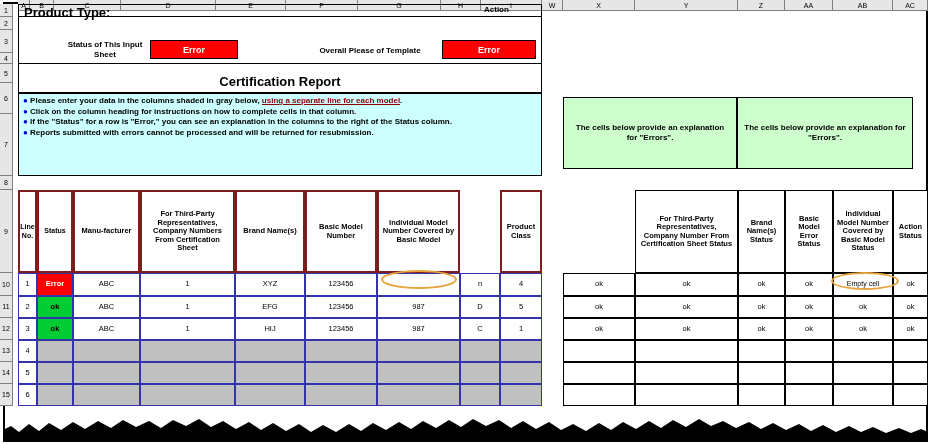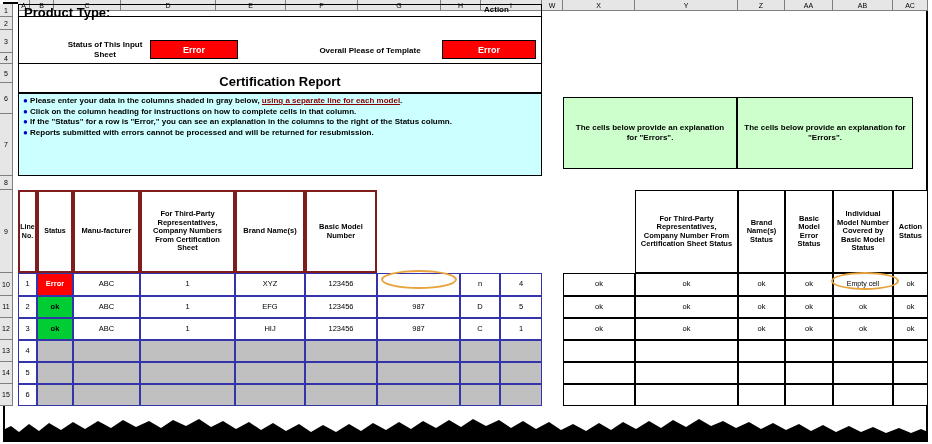--- a/index.html
+++ b/index.html
@@ -133,20 +133,22 @@
   <div class="greenbox" style="left:737px;top:97px;width:176px;height:72px;display:flex;align-items:center;justify-content:center;">
     <div class="txt b ctr" style="position:static;width:162px;font-size:8px;line-height:10px;">The cells below provide an explanation for "Errors".</div>
   </div>
 
   <div class="tblcell hdrcell thick" style="left:18px;top:190px;width:19px;height:83px;font-size:7px;">Line No.</div>
   <div class="tblcell hdrcell thick" style="left:37px;top:190px;width:36px;height:83px;font-size:7px;">Status</div>
   <div class="tblcell hdrcell thick" style="left:73px;top:190px;width:67px;height:83px;">Manu-facturer</div>
   <div class="tblcell hdrcell thick" style="left:140px;top:190px;width:95px;height:83px;padding:0 3px;">For Third-Party Representatives, Company Numbers From Certification Sheet</div>
   <div class="tblcell hdrcell thick" style="left:305px;top:190px;width:72px;height:83px;">Basic Model Number</div>
   <div class="tblcell hdrcell thick" style="left:235px;top:190px;width:70px;height:83px;">Brand Name(s)</div>
+  <div class="tblcell hdrcell thick" style="left:377px;top:190px;width:83px;height:83px;padding:0 3px;">Individual Model Number Covered by Basic Model</div>
+  <div class="tblcell hdrcell thick" style="left:500px;top:190px;width:42px;height:83px;">Product Class</div>
 
   <div class="tblcell" style="left:18px;top:273px;width:19px;height:23px;">1</div>
   <div class="tblcell errcell" style="left:37px;top:273px;width:36px;height:23px;">Error</div>
   <div class="tblcell" style="left:73px;top:273px;width:67px;height:23px;">ABC</div>
   <div class="tblcell" style="left:140px;top:273px;width:95px;height:23px;">1</div>
   <div class="tblcell" style="left:235px;top:273px;width:70px;height:23px;">XYZ</div>
   <div class="tblcell" style="left:305px;top:273px;width:72px;height:23px;">123456</div>
   <div class="tblcell" style="left:377px;top:273px;width:83px;height:23px;"></div>
   <div class="tblcell" style="left:460px;top:273px;width:40px;height:23px;">n</div>
   <div class="tblcell" style="left:500px;top:273px;width:42px;height:23px;">4</div>

